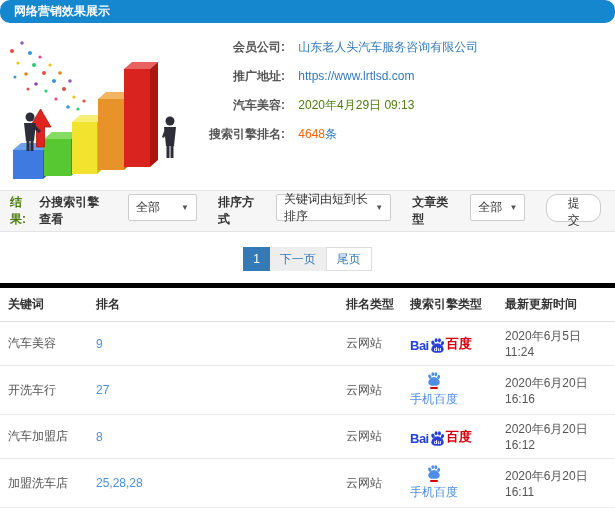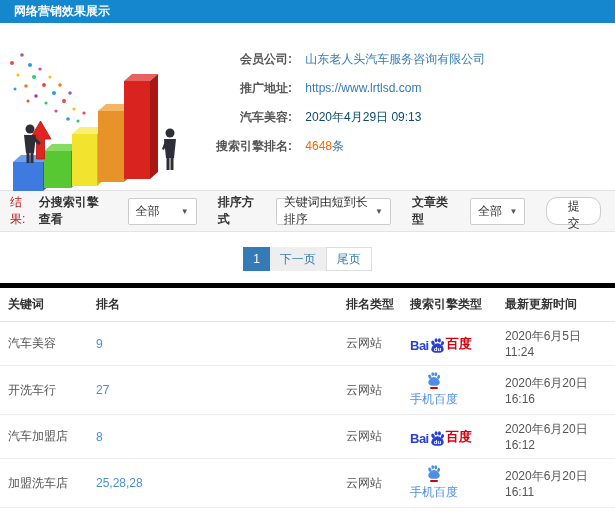--- a/index.html
+++ b/index.html
@@ -1,39 +1,39 @@
 <!DOCTYPE html>
 <html style="--header-blue: #1487cf; --link-blue: #337ab7; --rank-blue: #4a90d9; --accent-orange: #ff6600; --baidu-blue: #2640d8; --baidu-red: #d7000f; --mobile-blue: #4e8ee4; --filter-bg: #f6f6f6; --border-gray: #e4e4e4;"><head>
 <meta charset="utf-8">
 <style>
   * { margin:0; padding:0; box-sizing:border-box; }
   html,body { width:615px; background:#fff; font-family:"Liberation Sans","DejaVu Sans",sans-serif; }
   .page { width:615px; height:520px; overflow:hidden; background:#fff; }
 
   
   .header { height:23px; line-height:23px; background:var(--header-blue); color:#fff;
-            font-size:12px; font-weight:bold; padding-left:14px; }
-
-  
-  .top-section { display:flex; height:167px; padding-top:18px;gap:7px; }
+            font-size:12px; font-weight:bold; padding-left:14px;border-radius:10px; }
+
+  
+  .top-section { display:flex; height:167px; padding-top:6px; }
   .illustration { width:185px; height:158px; flex:none; }
   .info-list { padding-top:10px; font-size:12px; }
   .info-row { margin-bottom:12px; white-space:nowrap; }
   .info-label { display:inline-block; width:100px; text-align:right; color:#555; font-weight:bold; margin-right:10px; }
   .info-link { color:var(--link-blue); text-decoration:none; }
-  .info-plain { color:#0c4a6e;margin-top:42px; }
+  .info-plain { color:#4d7c0f;margin-top:42px; }
   .count-num { color:var(--accent-orange); }
   .count-suffix { color:var(--link-blue); }
 
   
   .filter-bar { height:42px; background:var(--filter-bg); border-top:1px solid var(--border-gray);
                 border-bottom:1px solid var(--border-gray); display:flex; align-items:center;
                 font-size:12px; padding:0 14px 0 10px; }
-  .result-label { font-weight:normal; color:#b91c1c; }
-  .filter-controls { margin-left:auto; display:flex; align-items:center; gap:17px; }
+  .result-label { font-weight:bold; color:#4d7c0f; }
+  .filter-controls { margin-left:auto; display:flex; align-items:flex-start; gap:17px; }
   .filter-label { font-weight:bold; color:#333; margin-left:4px; }
   .select-box { display:inline-flex; align-items:center; justify-content:space-between;
                 background:#fff; border:1px solid #ccc; border-radius:2px; height:27px;
                 padding:0 7px; color:#333; cursor:pointer; }
   .select-box .arrow { font-size:8px; color:#555; margin-left:6px; }
   .sel-engine { width:78px; } .sel-sort { width:132px; } .sel-article { width:62px; }
   .submit-btn { height:28px; padding:0 16px; background:#fff; border:1px solid #ccc;
                 border-radius:11px; font-size:12px; color:#333; cursor:pointer; margin-left:4px; }
 
   

